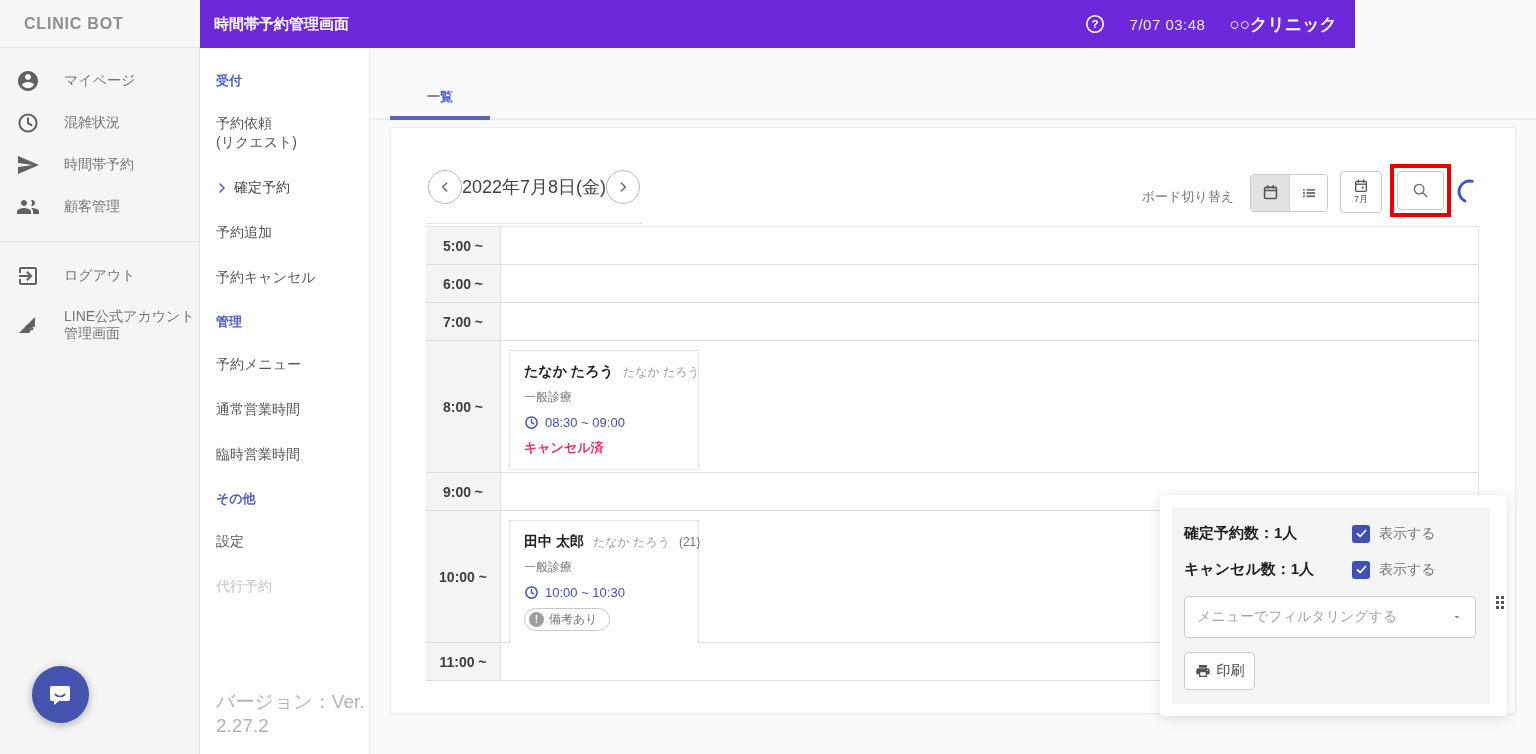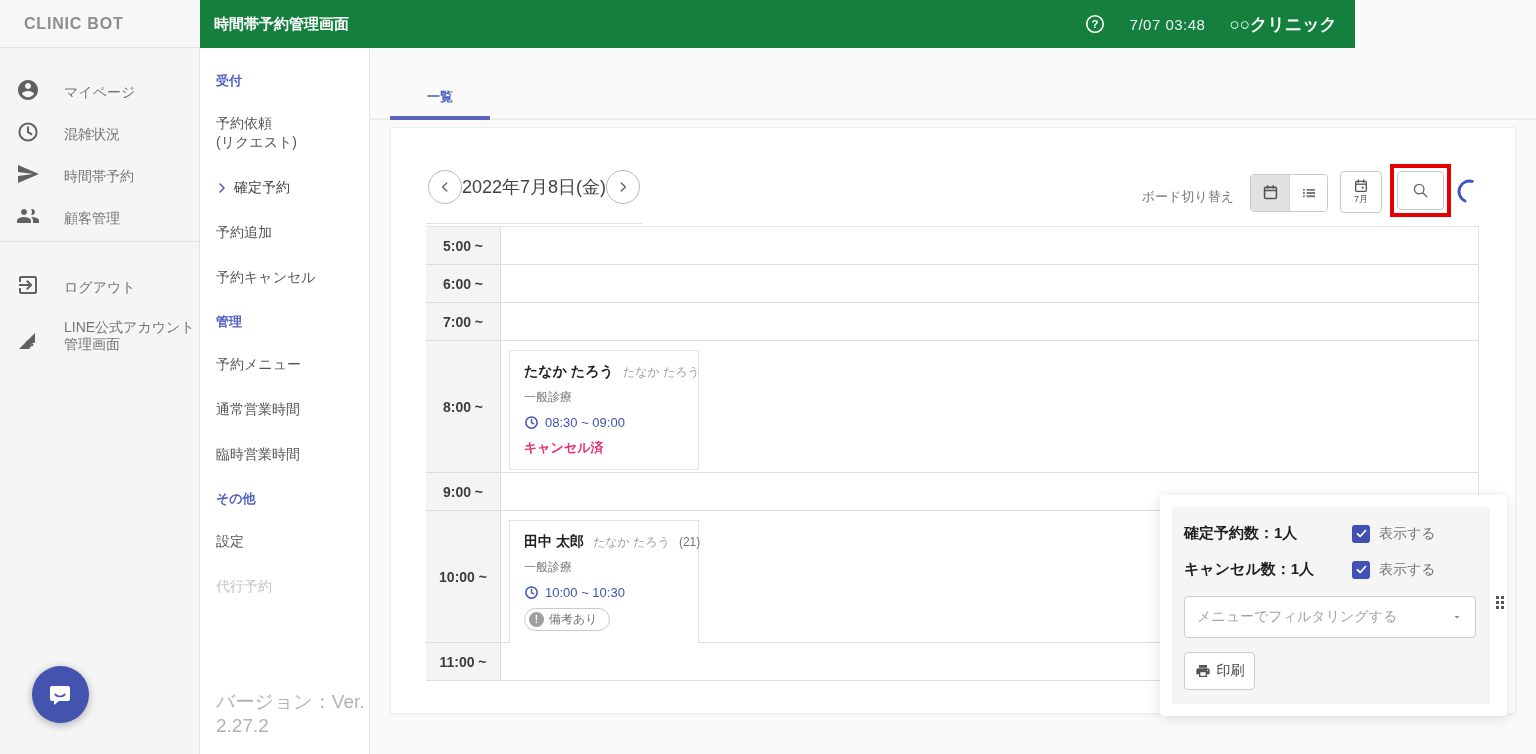--- a/index.html
+++ b/index.html
@@ -8,31 +8,31 @@
     font-family:"Liberation Sans","DejaVu Sans",sans-serif;
     background:#fafafa; color:#424242; position:relative;
   }
   svg { display:block; }
 
   
   .header { position:absolute; top:0; left:0; width:1355px; height:48px; display:flex; z-index:30; }
   .logo-area { width:200px; height:48px; background:#f7f7f7; border-bottom:1px solid #e4e4e4;
     display:flex; align-items:center; padding-left:24px; }
   .logo-text { font-size:16px; font-weight:bold; color:#8e8e8e; letter-spacing:0.8px; }
-  .header-bar { flex:1; background:#15803d; display:flex; align-items:center; color:#fff; padding:0 18px 0 14px; }
+  .header-bar { flex:1; background:#6d28d9; display:flex; align-items:center; color:#fff; padding:0 18px 0 14px; }
   .header-title { font-size:15px; font-weight:bold; }
   .header-right { margin-left:auto; display:flex; align-items:center; gap:24px; }
   .help-btn { color:#fff; cursor:pointer; }
   .header-datetime { font-size:15px; color:#eceef8; letter-spacing:0.5px; }
   .header-clinic { font-size:17px; font-weight:bold; }
 
   
   .nav { position:absolute; top:48px; left:0; width:200px; height:706px; background:#f5f5f5;
     border-right:1px solid #e0e0e0; padding-top:12px; }
-  .nav-item { height:42px; display:flex; align-items:flex-end; padding-left:16px; cursor:pointer; }
+  .nav-item { height:42px; display:flex; align-items:center; padding-left:16px; cursor:pointer; }
   .nav-item .ico { width:24px; height:24px; color:#616161; flex:none; }
   .nav-item .lbl { margin-left:24px; font-size:14px; color:#757575; }
   .nav-divider { border-top:1px solid #e0e0e0; margin:13px 0; }
   .nav-item.two-line { height:56px; }
   .nav-item.two-line .lbl { line-height:17px; }
 
   
   .chat-launcher { position:absolute; left:32px; top:666px; width:57px; height:57px; border-radius:50%;
     background:#4353ae; box-shadow:0 2px 8px rgba(0,0,0,0.3); display:flex; align-items:center; justify-content:center;
     cursor:pointer; z-index:40; }

